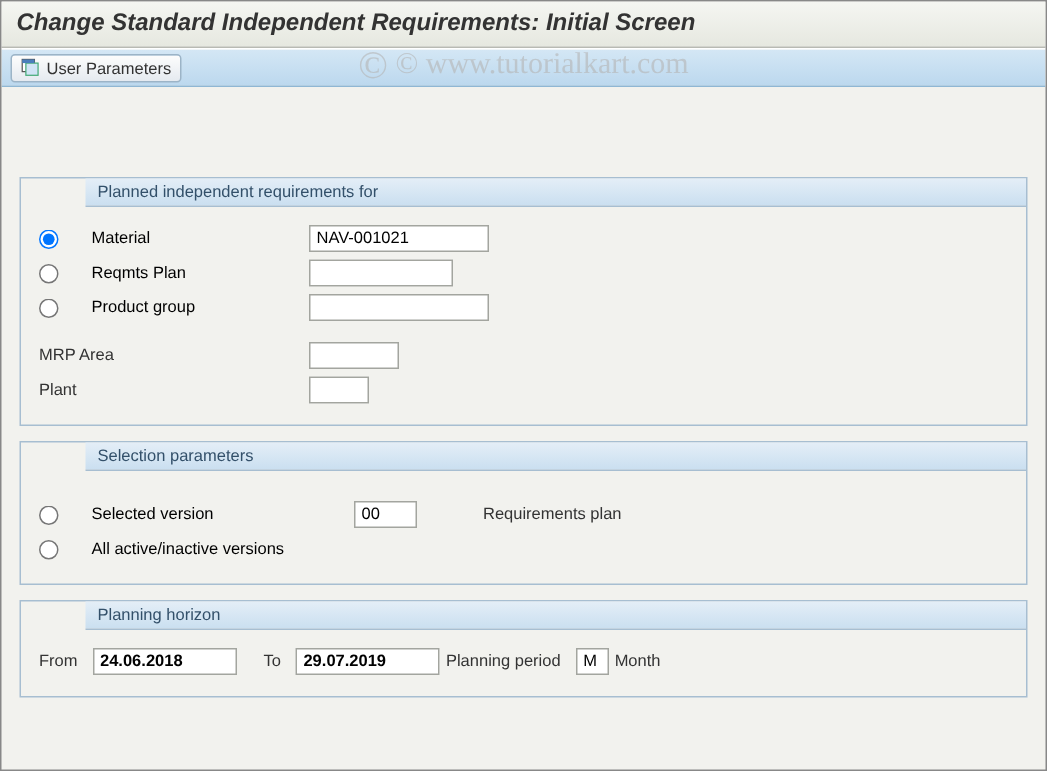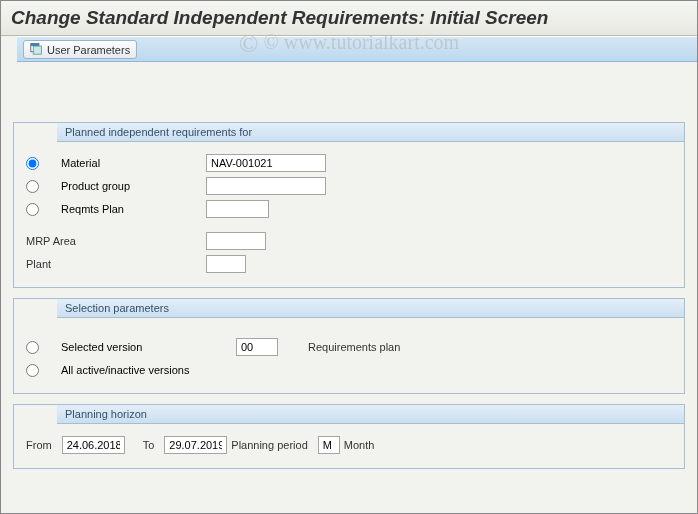--- a/index.html
+++ b/index.html
@@ -14,30 +14,29 @@
       overflow: hidden;
     }
     .title-bar {
       background: linear-gradient(#f5f6f2, #e6e8e0);
       border-bottom: 1px solid #b8bab3;
       padding: 6px 10px;
     }
     .title-text {
       font-style: italic;
       font-weight: bold;
-      font-size: 19px;
+      font-size: 16px;
       color: #333;
     }
     .toolbar {
       background: linear-gradient(#d4e7f5, #bcd8ee);
       border-top: 1px solid #fff;
       border-bottom: 1px solid #8fb7d4;
       padding: 3px 6px;
       height: 26px;
-      margin-left: 16px;
     }
     .toolbar-btn {
       display: inline-flex;
       align-items: center;
       gap: 4px;
       background: linear-gradient(#fdfdfd, #e5eaf0);
       border: 1px solid #9cb4c7;
       border-radius: 3px;
       padding: 2px 6px;
       font-size: 11px;
@@ -97,23 +96,23 @@
       height: 18px;
       padding: 1px 4px;
       font-size: 11px;
       font-family: inherit;
     }
     .input-w120 { width: 120px; }
     .input-w60  { width: 60px; }
     .input-w40  { width: 40px; }
     .input-w26  { width: 42px; }
     .input-w22  { width: 22px; }
-    .input-w80  { width: 63px; }
+    .input-w80  { width: 96px; font-weight: bold; }
     .gap-top { margin-top: 12px; }
-    .plaintxt { color:#333; margin-left: 30px; }
+    .plaintxt { color:#333; margin-left: 44px; }
     .inline-label { color:#333; margin: 0 10px 0 4px; }
   </style>
 </head>
 <body>
 
 <div class="title-bar">
   <span class="title-text">Change Standard Independent Requirements: Initial Screen</span>
 </div>
 
 <div class="toolbar">
@@ -139,30 +138,30 @@
       <div class="row">
         <label class="radio-cell">
           <input type="radio" name="pirfor" checked="" style="">
           <span>Material</span>
         </label>
         <input class="sap-input input-w120" value="NAV-001021" style="">
       </div>
       <div class="row">
         <label class="radio-cell">
           <input type="radio" name="pirfor" style="">
-          <span>Product group</span>
-        </label>
-        <input class="sap-input input-w120" value="" style="">
+          <span>Reqmts Plan</span>
+        </label>
+        <input class="sap-input input-w80" value="" style="">
       </div>
       <div class="row">
         <label class="radio-cell">
           <input type="radio" name="pirfor" style="">
-          <span>Reqmts Plan</span>
-        </label>
-        <input class="sap-input input-w80" value="" style="">
+          <span>Product group</span>
+        </label>
+        <input class="sap-input input-w120" value="" style="">
       </div>
 
       <div class="row gap-top">
         <span class="label-cell">MRP Area</span>
         <input class="sap-input input-w60" value="" style="">
       </div>
       <div class="row">
         <span class="label-cell">Plant</span>
         <input class="sap-input input-w40" value="" style="">
       </div>

